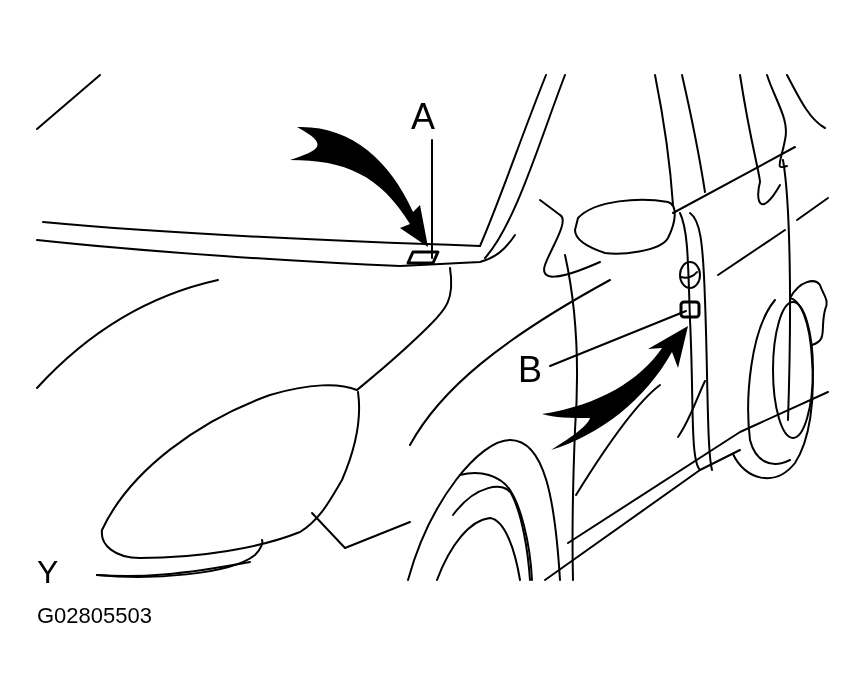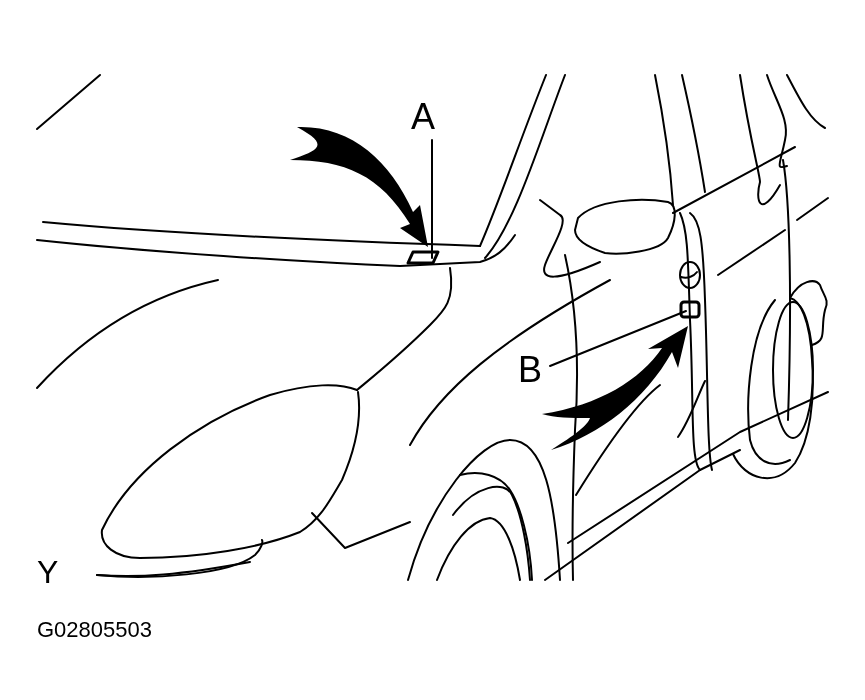--- a/index.html
+++ b/index.html
@@ -82,13 +82,13 @@
   <path class="arrow" d="M297 127 C350 125 390 160 413 212 L420 205 L428 247 L400 228 L410 224 C380 175 345 160 290 160 C320 150 330 145 297 127 Z"></path>
 
   <path class="arrow" d="M542 414 C600 405 640 380 662 348 L648 349 L688 326 L678 368 L672 352 C645 400 600 435 551 450 C575 435 588 425 590 418 C570 418 555 418 542 414 Z"></path>
 
   <path class="ln" d="M97 575 C140 578 180 575 250 562"></path>
 </svg>
 
 <div class="label callout" style="left:411px; top:99px;">A</div>
 <div class="label callout" style="left:518px; top:352px;">B</div>
 <div class="label callout" style="left:37px; top:556px; font-size:32px;">Y</div>
-<div class="label fig-id" style="left:37px; top:619px;">G02805503</div>
+<div class="label fig-id" style="left:37px; top:605px;">G02805503</div>
 
 </body></html>

